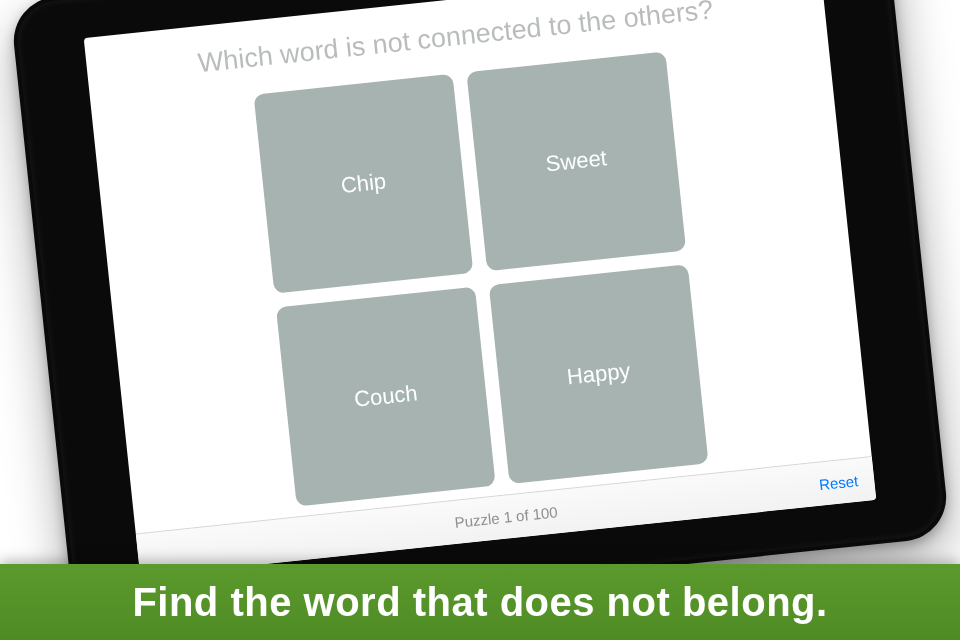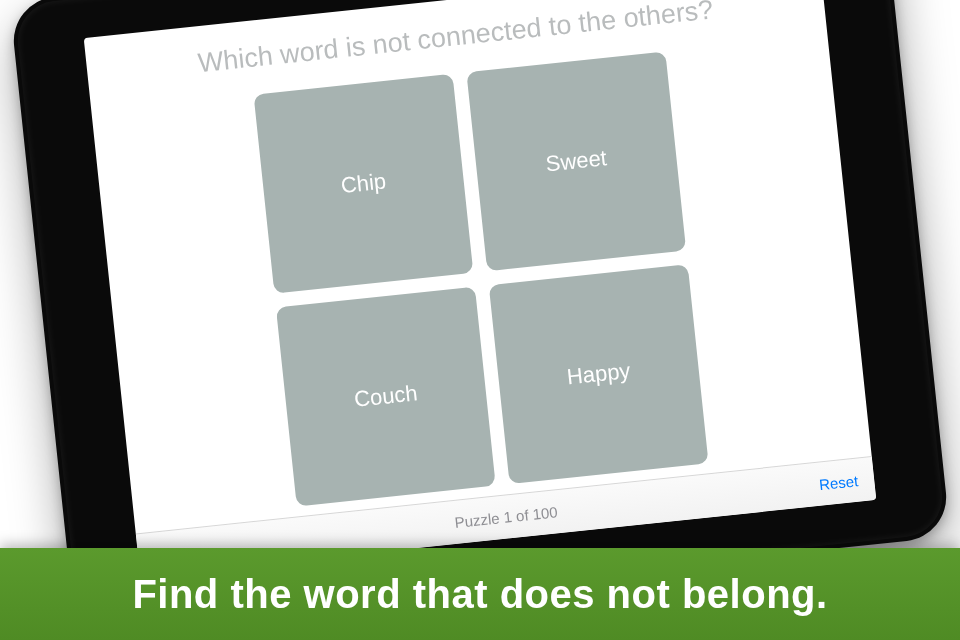--- a/index.html
+++ b/index.html
@@ -83,21 +83,21 @@
   }
   .toolbar .progress { color:#8e8e93; }
   .toolbar .reset {
     position:absolute; right:16px; top:50%; transform:translateY(-50%);
     color:#007aff; cursor:pointer;
   }
 
   
   .caption {
     position:absolute; left:0; right:0; bottom:0;
-    height: 92px;
+    height: 76px;
     background: linear-gradient(#5b9a2d, #4f8b24);
     display:flex; align-items:center; justify-content:center;
     color:#fff;
     font-weight:700;
     font-size:40px;
     letter-spacing:0.5px;
     box-shadow: 0 -4px 12px rgba(0,0,0,0.25);
   }
 </style>
 </head>

